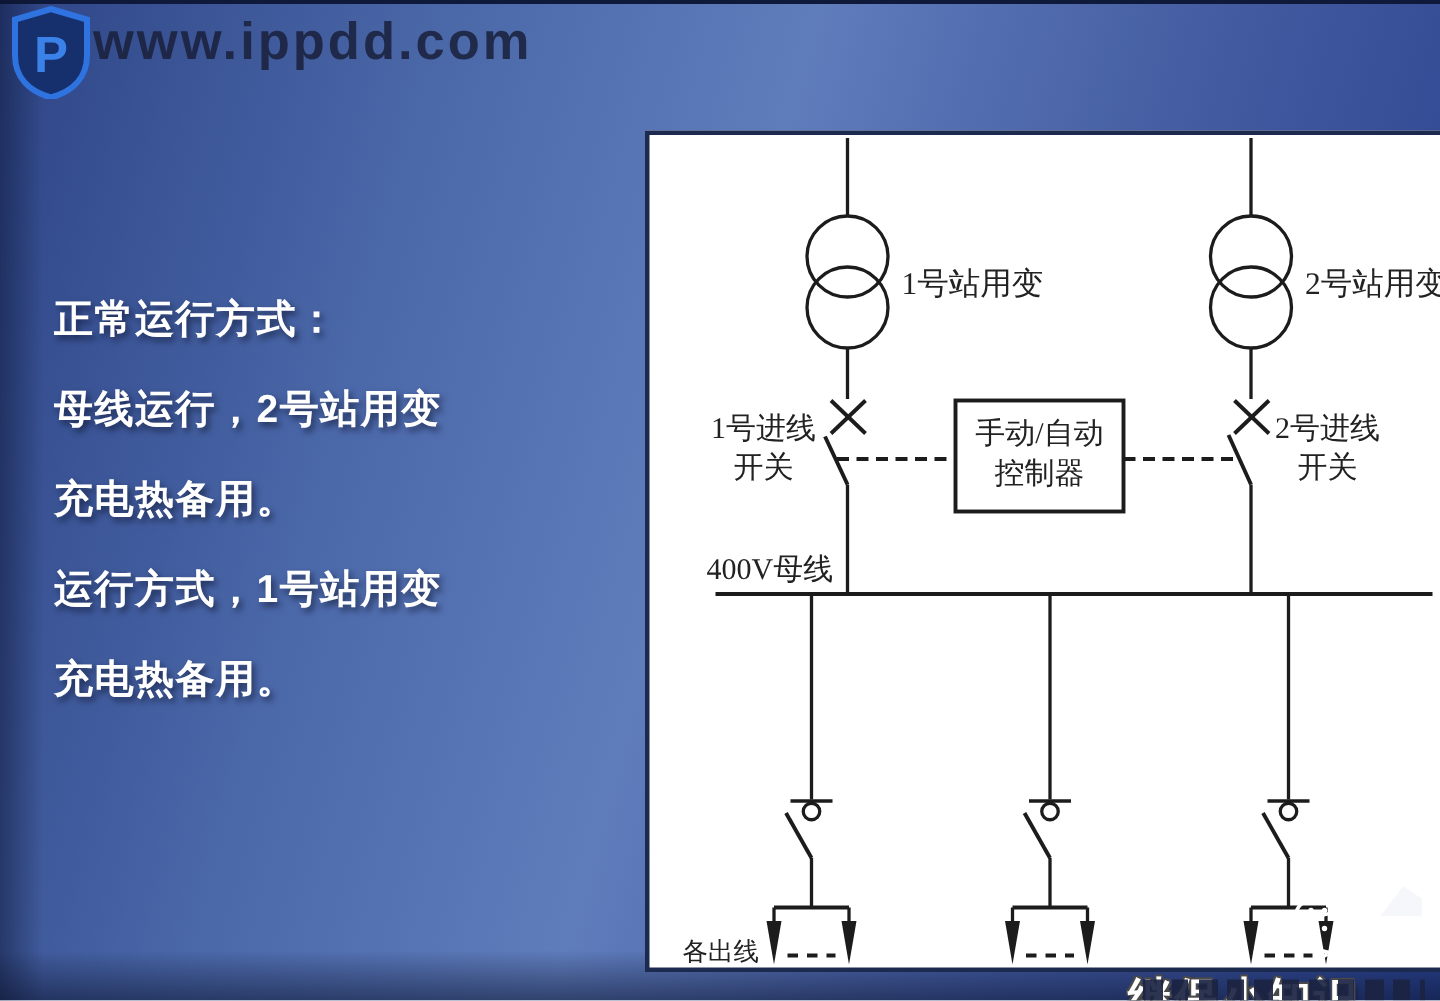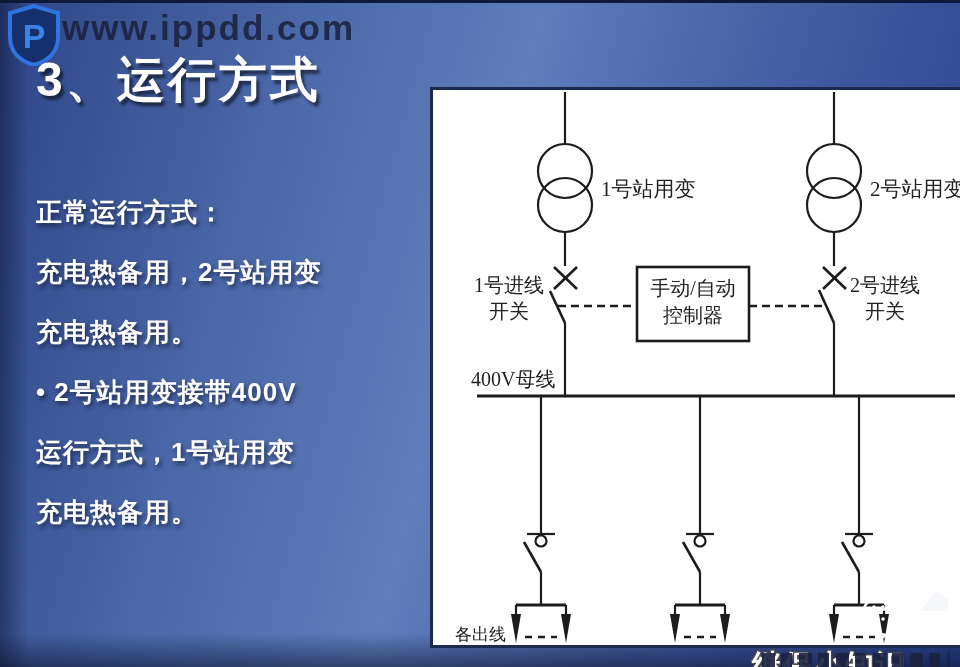--- a/index.html
+++ b/index.html
@@ -77,27 +77,25 @@
 
 <div class="slide">
 
   <svg class="logo" viewBox="0 0 56 62">
     <path d="M28 2 L52 9 V33 C52 48 42 57 28 61 C14 57 4 48 4 33 V9 Z" fill="#16306e" stroke="#2e73df" stroke-width="4"></path>
     <text x="28" y="44" text-anchor="middle" font-size="34" font-weight="bold" fill="#3b82e8" font-family="Liberation Sans, DejaVu Sans, sans-serif">P</text>
   </svg>
 
   <div class="url-mark">www.ippdd.com</div>
 
-  <div class="title">3、运行方式</div>
 
   <div class="body-text">
     <div class="line">正常运行方式：</div>
-    <div class="line">充电热备用，2号站用变</div>
+    <div class="line">母线运行，2号站用变</div>
     <div class="line">充电热备用。</div>
-    <div class="line">• 2号站用变接带400V</div>
     <div class="line">运行方式，1号站用变</div>
     <div class="line">充电热备用。</div>
   </div>
 
   <div class="panel">
     <svg viewBox="0 0 507 555">
       <g stroke="#1c1c1c" stroke-width="2.2" fill="none">
 
         <line x1="114" y1="2" x2="114" y2="54"></line>
         <circle cx="114" cy="81" r="27"></circle>

